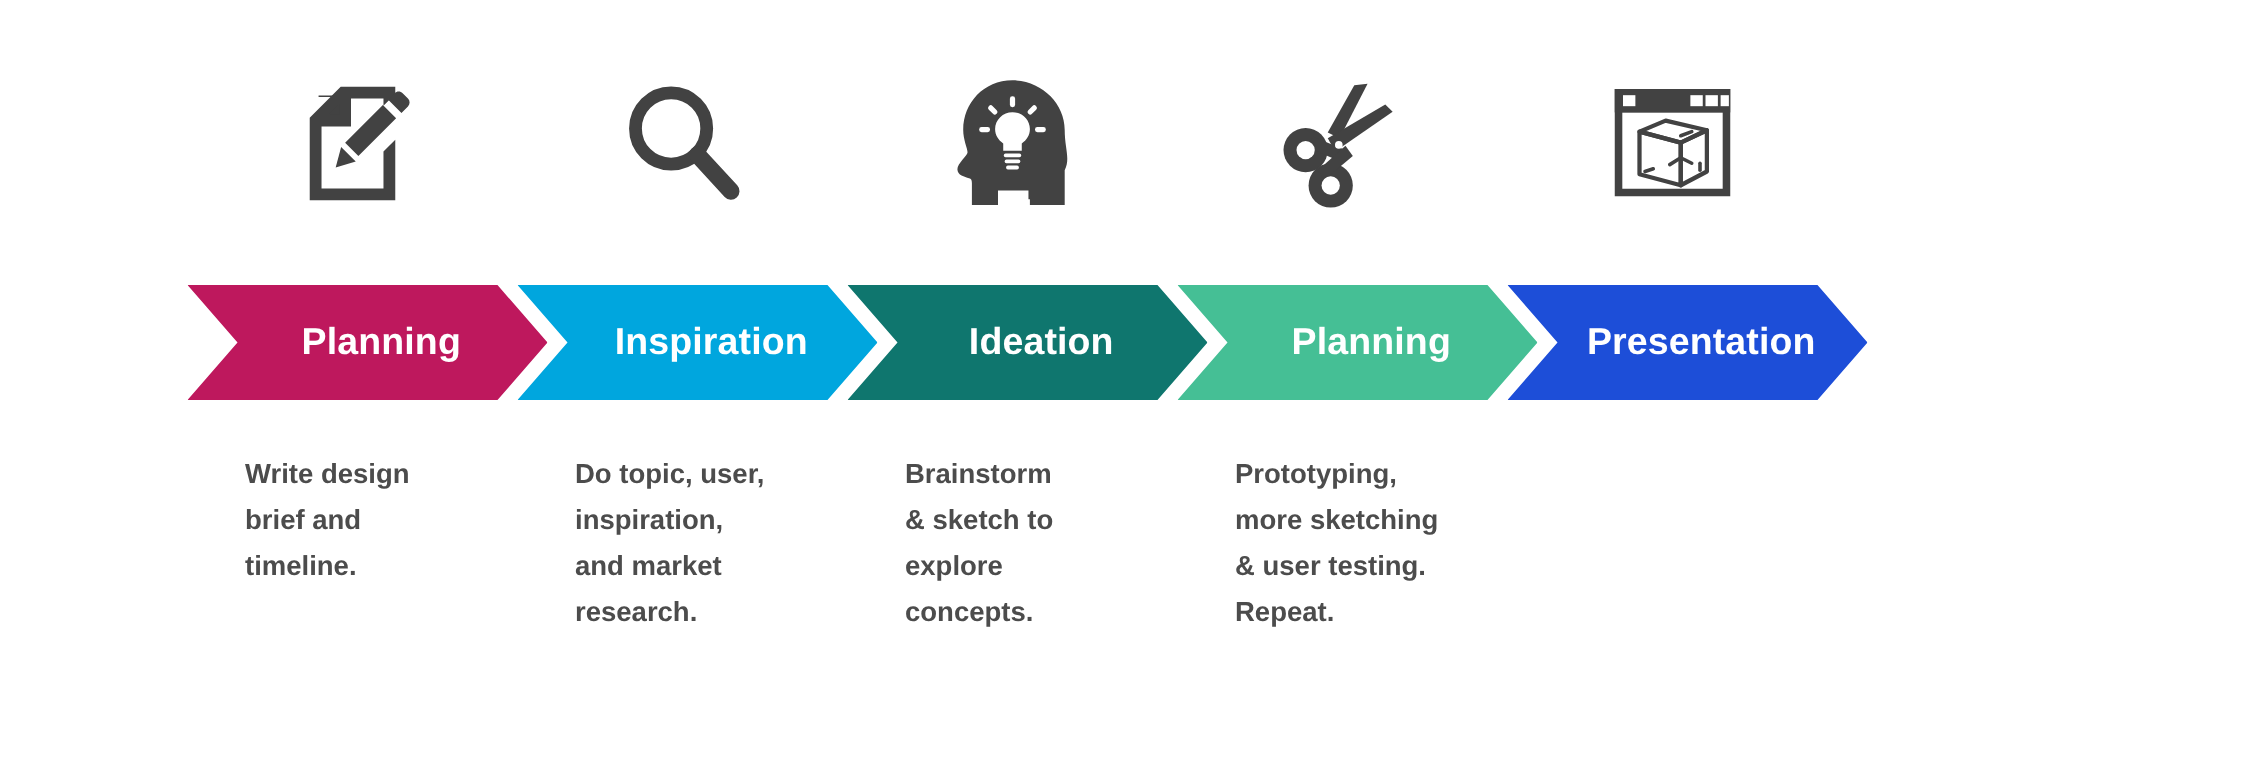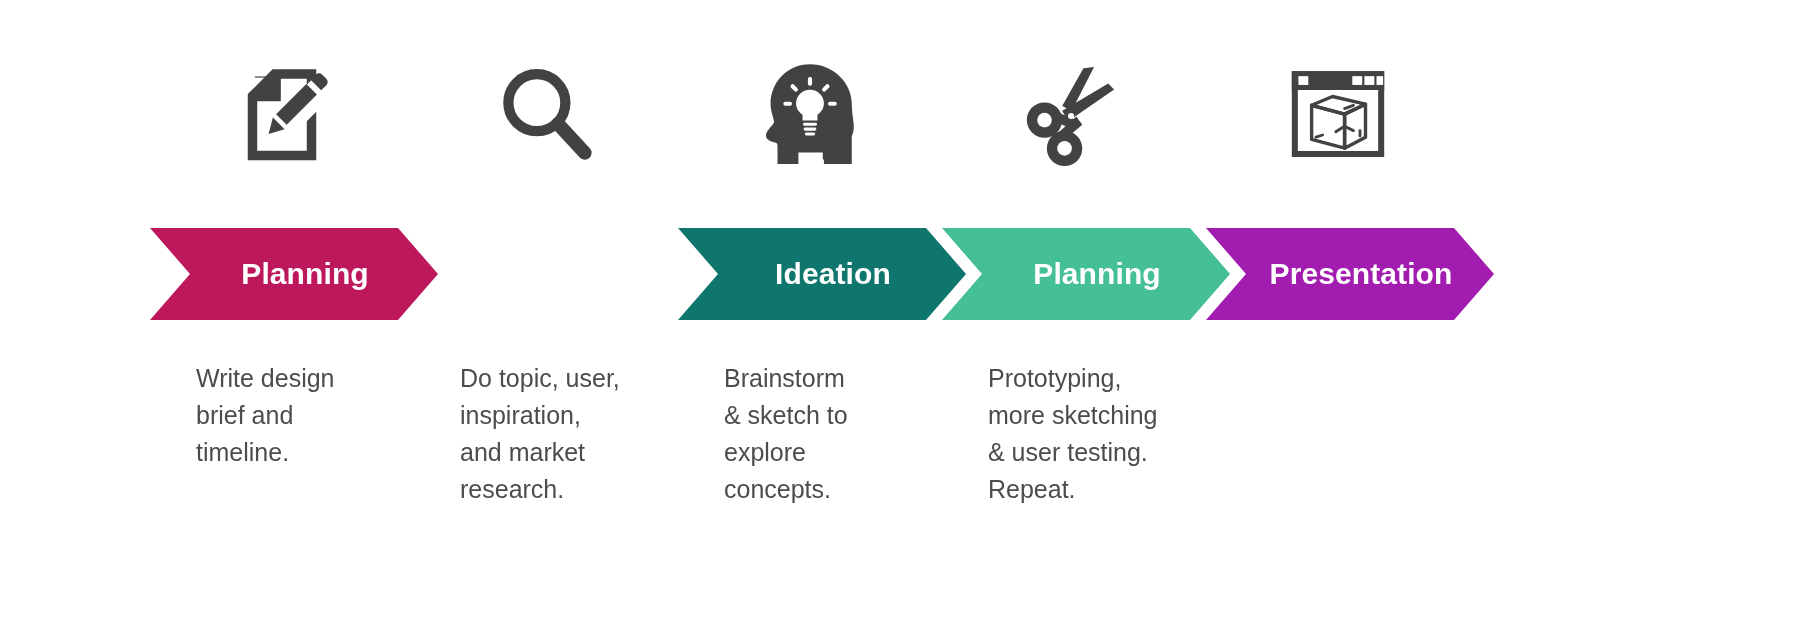--- a/index.html
+++ b/index.html
@@ -88,24 +88,24 @@
     display: flex;
   }
   .desc-cell {
     width: 264px;
     box-sizing: border-box;
     padding-left: 46px;
     padding-right: 10px;
   }
   .desc-text {
     color: #4c4c4c;
-    font-size: 25px;
+    font-size: 22px;
     line-height: 37px;
     white-space: pre-line;
-    font-weight: normal;
+    font-weight: bold;
   }
 </style>
 </head>
 <body>
 
 <div class="board">
 
   <div class="icon-row">
 
     <div class="icon-cell">
@@ -206,27 +206,30 @@
       </span>
     </div>
 
   </div>
 
   <div class="chev-row">
 
     <div class="chev chev0" style="background: #be185d;">
       <span class="chev-label">Planning</span>
     </div>
+    <div class="chev chev1" style="background: rgb(0, 166, 222);">
+      <span class="chev-label">Inspiration</span>
+    </div>
     <div class="chev chev2" style="background: #0f766e;">
       <span class="chev-label">Ideation</span>
     </div>
     <div class="chev chev3" style="background: rgb(69, 191, 149);">
       <span class="chev-label">Planning</span>
     </div>
-    <div class="chev chev4" style="background: #a21caf;">
+    <div class="chev chev4" style="background: #1d4ed8;">
       <span class="chev-label">Presentation</span>
     </div>
 
   </div>
 
   <div class="desc-row">
 
     <div class="desc-cell">
       <div class="desc-text">Write design
 brief and

